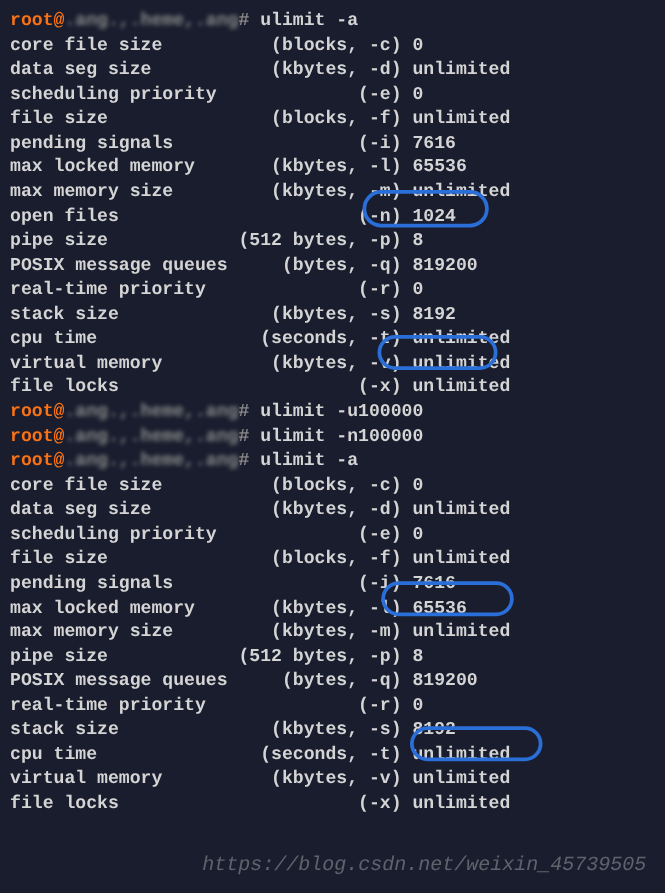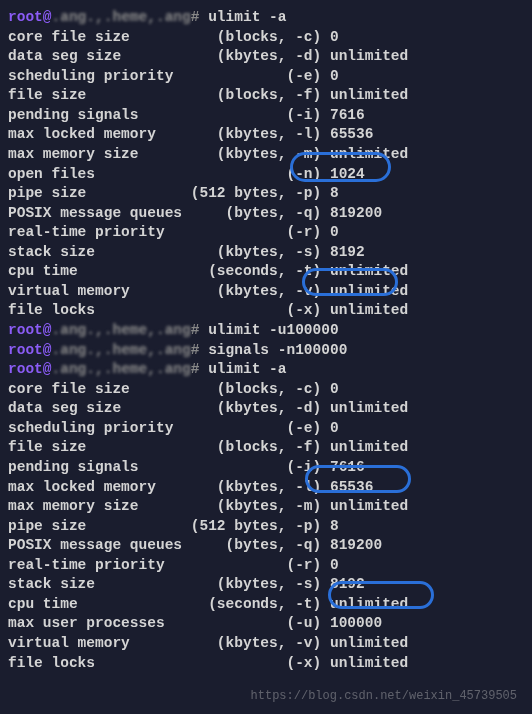--- a/index.html
+++ b/index.html
@@ -13,31 +13,32 @@
     width: 516px;
     height: 698px;
     overflow: hidden;
     font-weight: bold;
     position: relative;
   }
   .line {
     white-space: pre;
     position: relative;
   }
-  .prompt-user { color: #8b5cf6; }
+  .prompt-user { color: #f97316; }
   .prompt-host { color: #888; filter: blur(1.5px); }
   .prompt-path { color: #888; }
   .watermark {
     position: absolute;
     bottom: 10px;
     right: 15px;
     color: rgba(200,200,200,0.4);
-    font-size: 12px;
+    font-size: 16px;
     font-weight: normal;
     z-index: 10;
+    font-style: italic;
   }
   .circle {
     position: absolute;
     border: 3px solid #2a6fd8;
     border-radius: 50%;
     background: transparent;
     pointer-events: none;
     z-index: 5;
   }
   .c1 { top: 152px; left: 290px; width: 95px; height: 24px; border-radius: 18px; }
@@ -59,35 +60,34 @@
 <div class="line">max memory size         (kbytes, -m) unlimited</div>
 <div class="line">open files                      (-n) 1024</div>
 <div class="line">pipe size            (512 bytes, -p) 8</div>
 <div class="line">POSIX message queues     (bytes, -q) 819200</div>
 <div class="line">real-time priority              (-r) 0</div>
 <div class="line">stack size              (kbytes, -s) 8192</div>
 <div class="line">cpu time               (seconds, -t) unlimited</div>
 <div class="line">virtual memory          (kbytes, -v) unlimited</div>
 <div class="line">file locks                      (-x) unlimited</div>
 <div class="line"><span class="prompt-user">root@</span><span class="prompt-host">.ang.,.heme,.ang</span><span class="prompt-path">#</span> <span>ulimit -u100000</span></div>
-<div class="line"><span class="prompt-user">root@</span><span class="prompt-host">.ang.,.heme,.ang</span><span class="prompt-path">#</span> <span>signals -n100000</span></div>
+<div class="line"><span class="prompt-user">root@</span><span class="prompt-host">.ang.,.heme,.ang</span><span class="prompt-path">#</span> <span>ulimit -n100000</span></div>
 <div class="line"><span class="prompt-user">root@</span><span class="prompt-host">.ang.,.heme,.ang</span><span class="prompt-path">#</span> <span>ulimit -a</span></div>
 <div class="line">core file size          (blocks, -c) 0</div>
 <div class="line">data seg size           (kbytes, -d) unlimited</div>
 <div class="line">scheduling priority             (-e) 0</div>
 <div class="line">file size               (blocks, -f) unlimited</div>
 <div class="line">pending signals                 (-i) 7616</div>
 <div class="line">max locked memory       (kbytes, -l) 65536</div>
 <div class="line">max memory size         (kbytes, -m) unlimited</div>
 <div class="line">pipe size            (512 bytes, -p) 8</div>
 <div class="line">POSIX message queues     (bytes, -q) 819200</div>
 <div class="line">real-time priority              (-r) 0</div>
 <div class="line">stack size              (kbytes, -s) 8192</div>
 <div class="line">cpu time               (seconds, -t) unlimited</div>
-<div class="line">max user processes              (-u) 100000</div>
 <div class="line">virtual memory          (kbytes, -v) unlimited</div>
 <div class="line">file locks                      (-x) unlimited</div>
 </div>
 
 <div class="circle c1"></div>
 <div class="circle c2"></div>
 <div class="circle c3"></div>
 <div class="circle c4"></div>
 
 <div class="watermark">https://blog.csdn.net/weixin_45739505</div>

